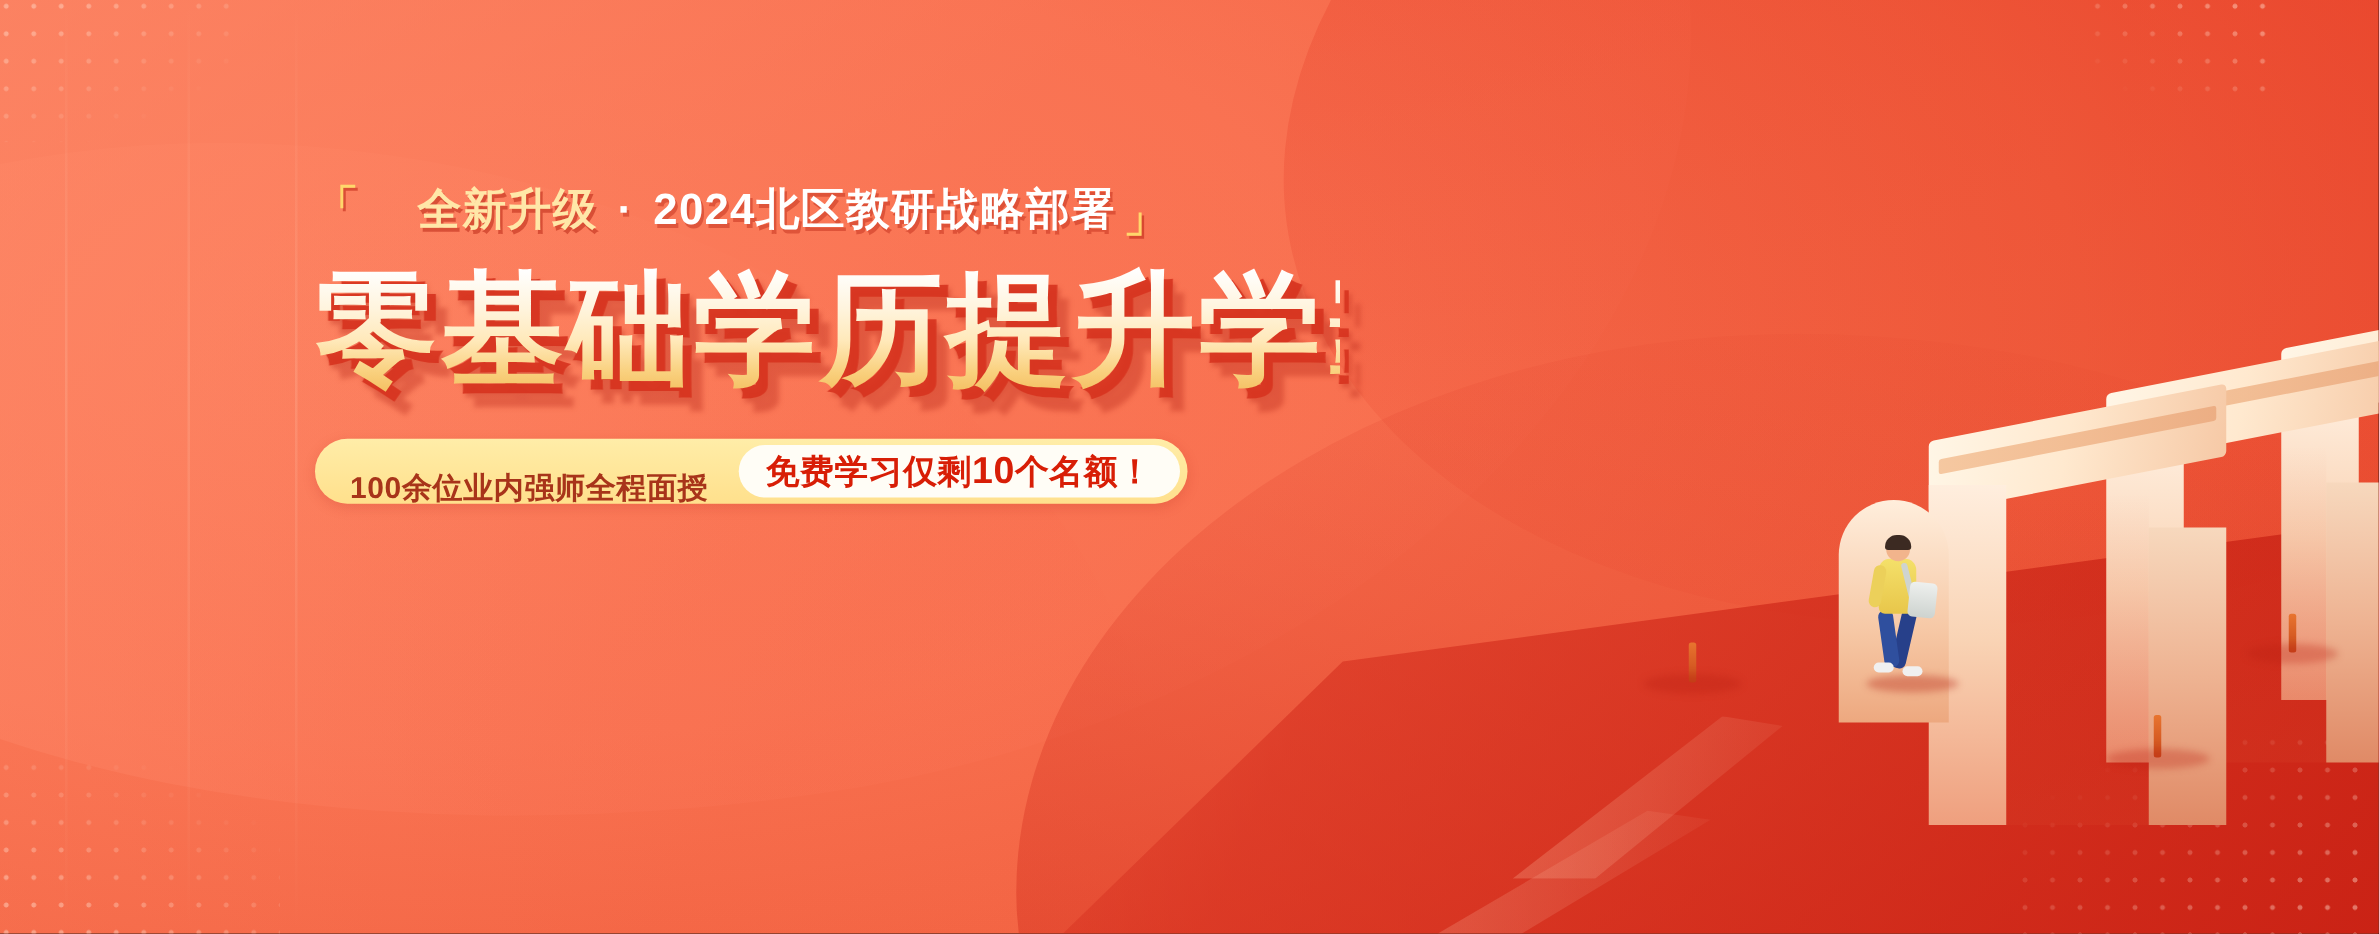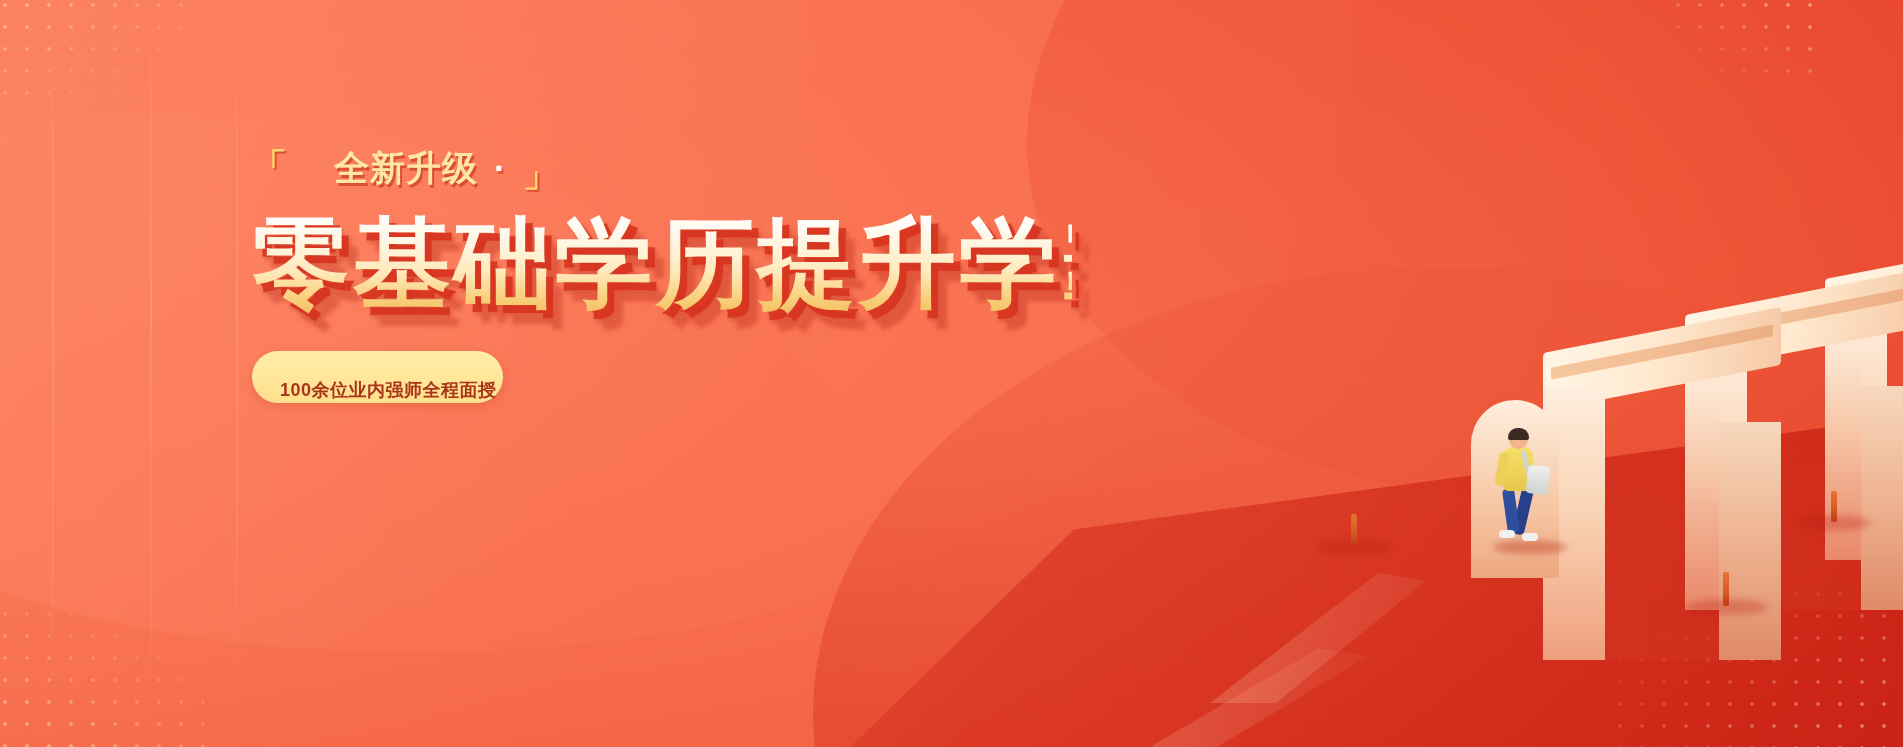--- a/index.html
+++ b/index.html
@@ -138,21 +138,21 @@
     display:inline-flex; align-items:center;
     height:52px;
     padding:0 6px 0 28px;
     border-radius:26px;
     background:linear-gradient(180deg,#ffeda8,#ffe08c);
     box-shadow:0 3px 10px rgba(170,35,20,.18);
     white-space:nowrap;
   }
   .pill-text{
     color:#a8341a;
-    font-size:18px; font-weight:700; letter-spacing:.5px;margin-top:27px;
+    font-size:24px; font-weight:700; letter-spacing:.5px;margin-top:27px;
   }
   .pill-inner{
     margin-left:24px;
     height:42px; padding:0 22px;
     display:inline-flex; align-items:center;
     border-radius:21px;
     background:#fffdf6;
   }
   .pill-inner span{
     color:#d81e06; font-size:27px; font-weight:700; letter-spacing:.5px;
@@ -302,23 +302,29 @@
       <div class="shadow"></div>
     </div>
   </div>
 
   <div class="copy">
 
     <div class="subtitle">
       <span class="bracket">「</span>
       <span class="sub-gold">全新升级</span>
       <span class="sub-dot">·</span>
+      <span class="sub-white">2024北区教研战略部署</span>
       <span class="bracket right">」</span>
     </div>
 
     <h1 class="headline">零基础学历提升学霸班</h1>
 
     <div class="pillrow">
       <span class="pill-text">100余位业内强师全程面授</span>
+      <span class="pill-inner">
+        <span>免费学习仅剩</span>
+          <span class="num">10</span>
+          <span>个名额！</span>
+      </span>
     </div>
 
   </div>
 </div>
 
 </body></html>

